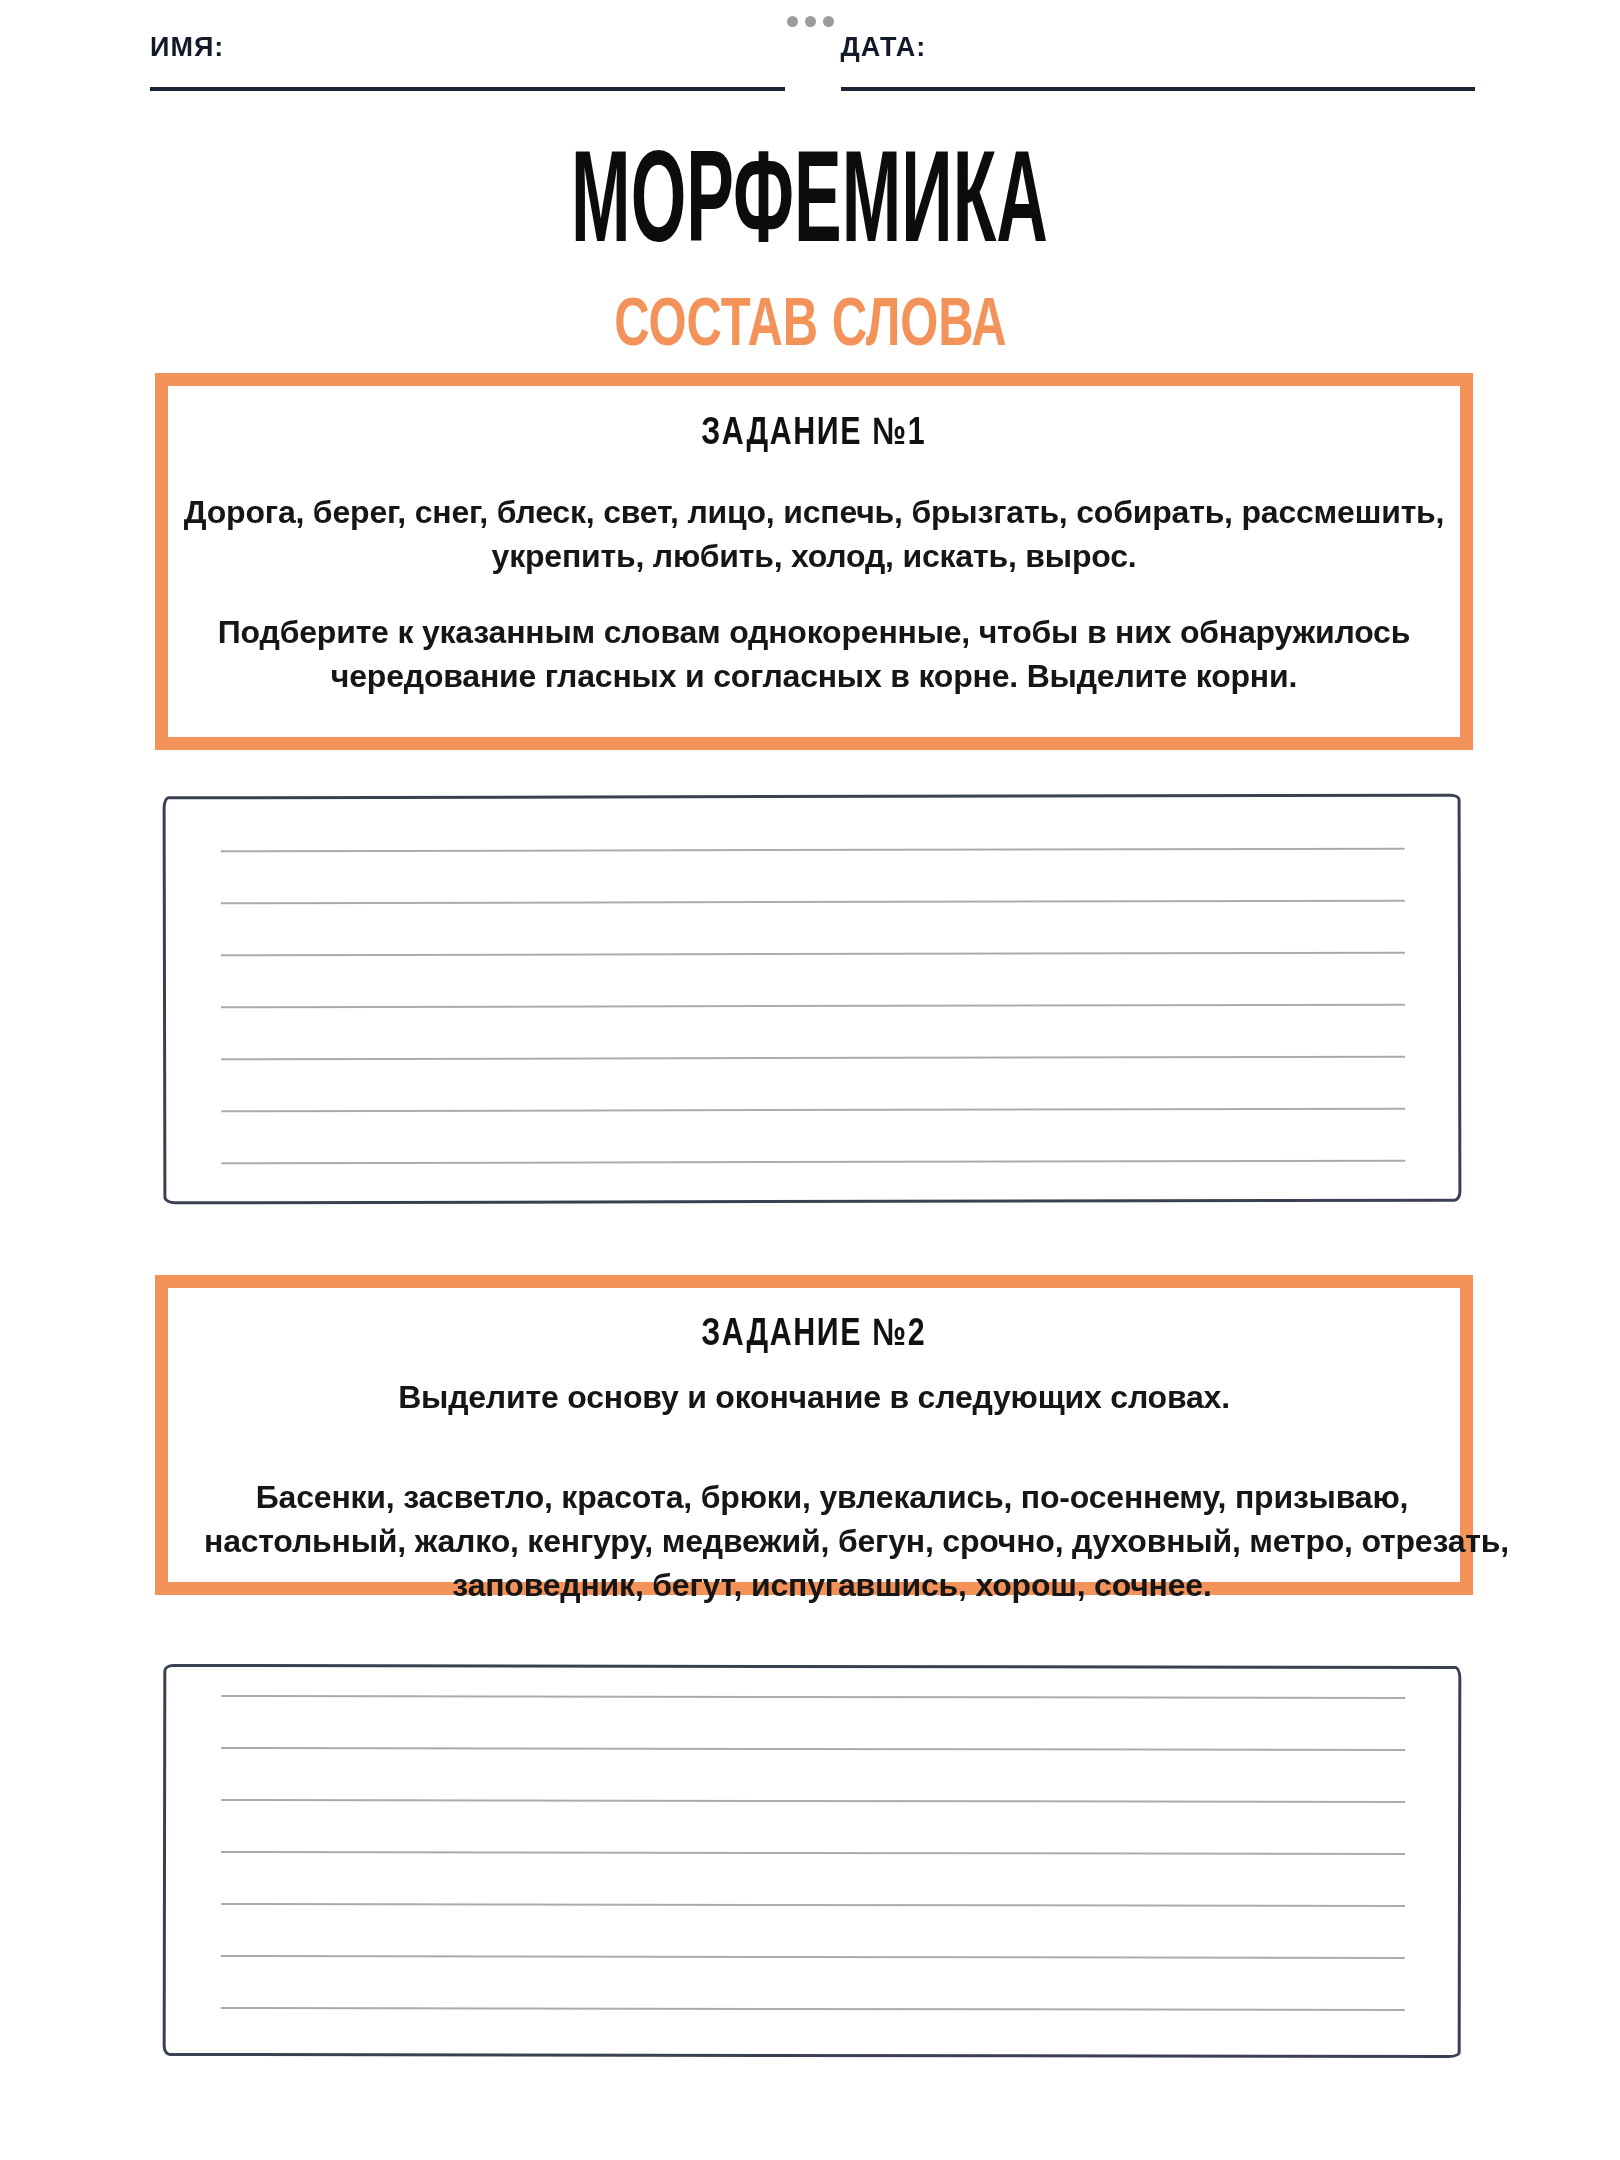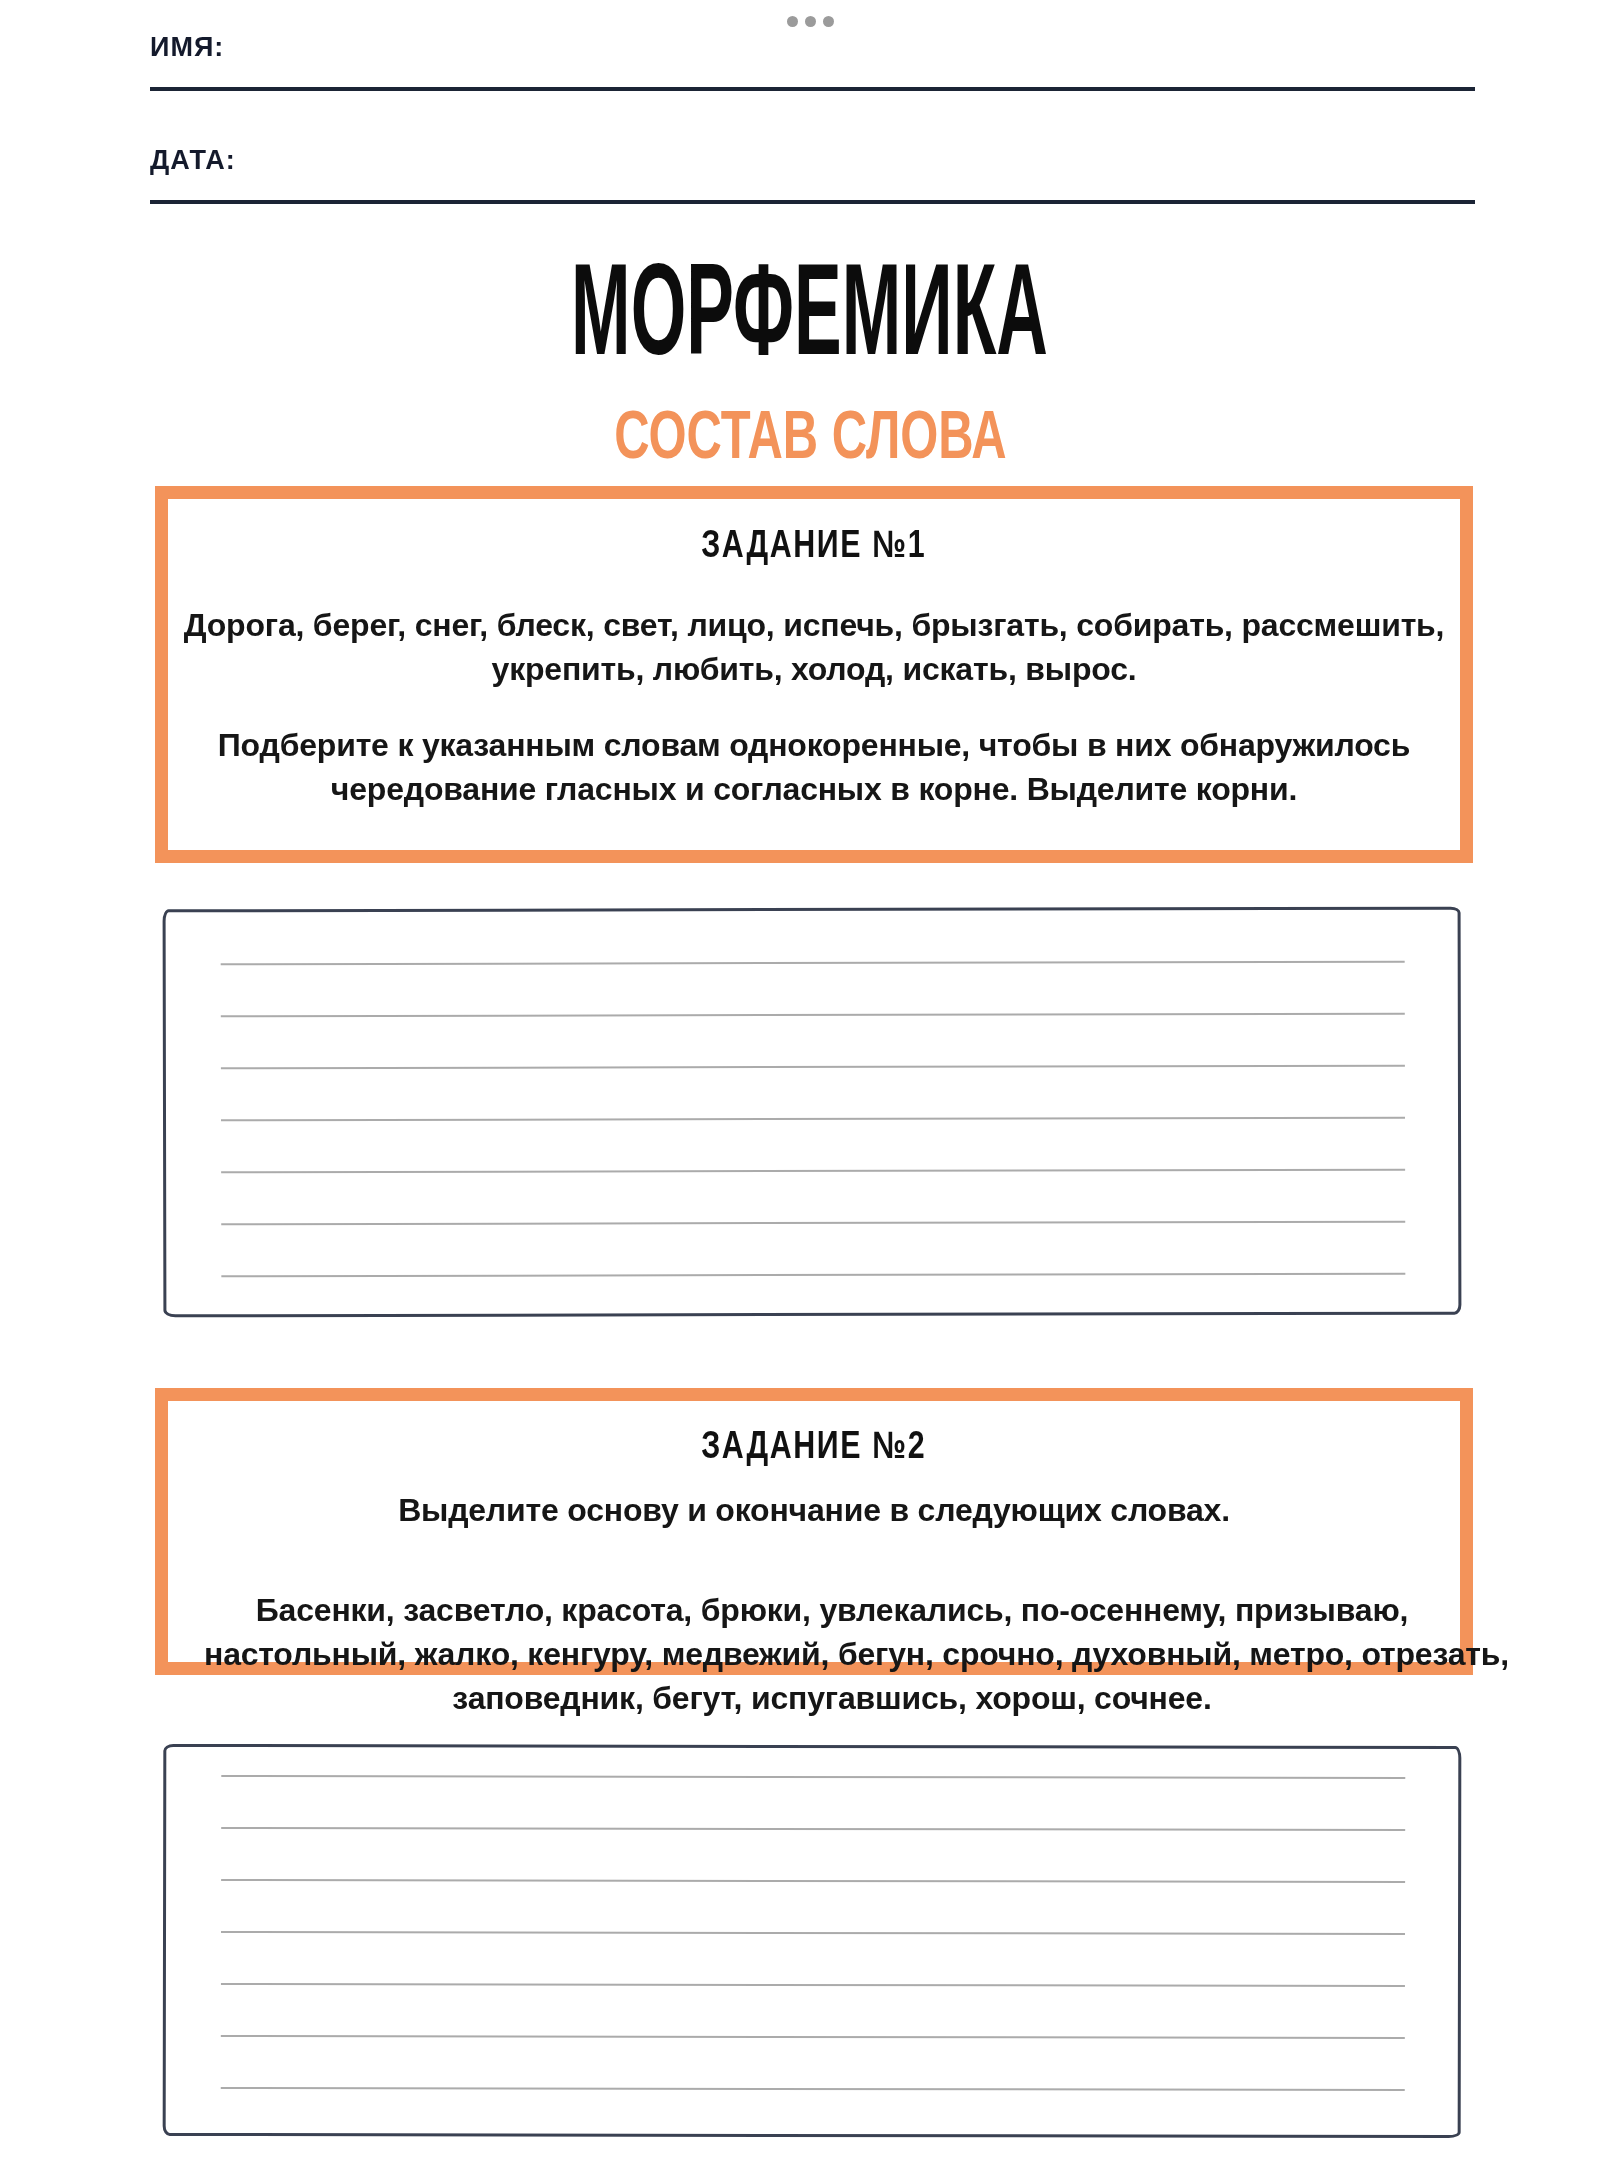--- a/index.html
+++ b/index.html
@@ -10,35 +10,35 @@
     color:#131313;
     overflow:hidden;
     position:relative;
   }
 
   
   .dots { display:flex; justify-content:center; gap:7px; padding-top:16px; height:12px; }
   .dot { width:11px; height:11px; border-radius:50%; background:#9B9B9B; }
 
   
-  .header-cols { display:flex; gap:56px; margin:6px 145px 0 150px;flex-direction:column; }
+  .header-cols { display:flex; gap:56px; margin:6px 145px 0 150px; }
   .hcol { flex:1; }
   .hlabel { font-size:27px; line-height:1; font-weight:700; letter-spacing:1px; color:#141A2C; }
   .hrule { border-top:4px solid #1B2435; margin-top:26px; height:0; }
 
   
   .title { margin-top:40px; text-align:center; font-size:130px; font-weight:900; line-height:1; color:#0C0C0C; white-space:nowrap; }
   .title .squeeze { display:inline-block; transform:scaleX(0.55); transform-origin:center; }
   .subtitle { margin-top:26px; text-align:center; font-size:68px; font-weight:700; line-height:1; color:#F3935A; white-space:nowrap; }
   .subtitle .squeeze { display:inline-block; transform:scaleX(0.72); transform-origin:center; }
 
   
   .task { margin:0 147px 0 155px; border:13px solid #F3935A; background:#ffffff; box-sizing:border-box; }
   .task1 { margin-top:18px; height:377px; }
-  .task2 { margin-top:72px; height:287px; }
+  .task2 { margin-top:72px; height:320px; }
 
   .task-heading { margin-top:26px; text-align:center; font-size:38px; font-weight:800; line-height:1; letter-spacing:2px; color:#111111; white-space:nowrap; }
   .task-heading .squeeze { display:inline-block; transform:scaleX(0.8); transform-origin:center; }
   .task2 .task-heading { margin-top:25px; }
 
   .task-text { margin-top:32px; font-size:32px; font-weight:700; line-height:44px; text-align:center; color:#161616; letter-spacing:-0.2px; }
   .task-text div { white-space:nowrap; }
   .task1 .task-words { margin-top:40px; }
   .task2 .task-instruction { margin-top:24px; }
   .task2 .task-words { margin-top:56px;padding-left:36px; }

